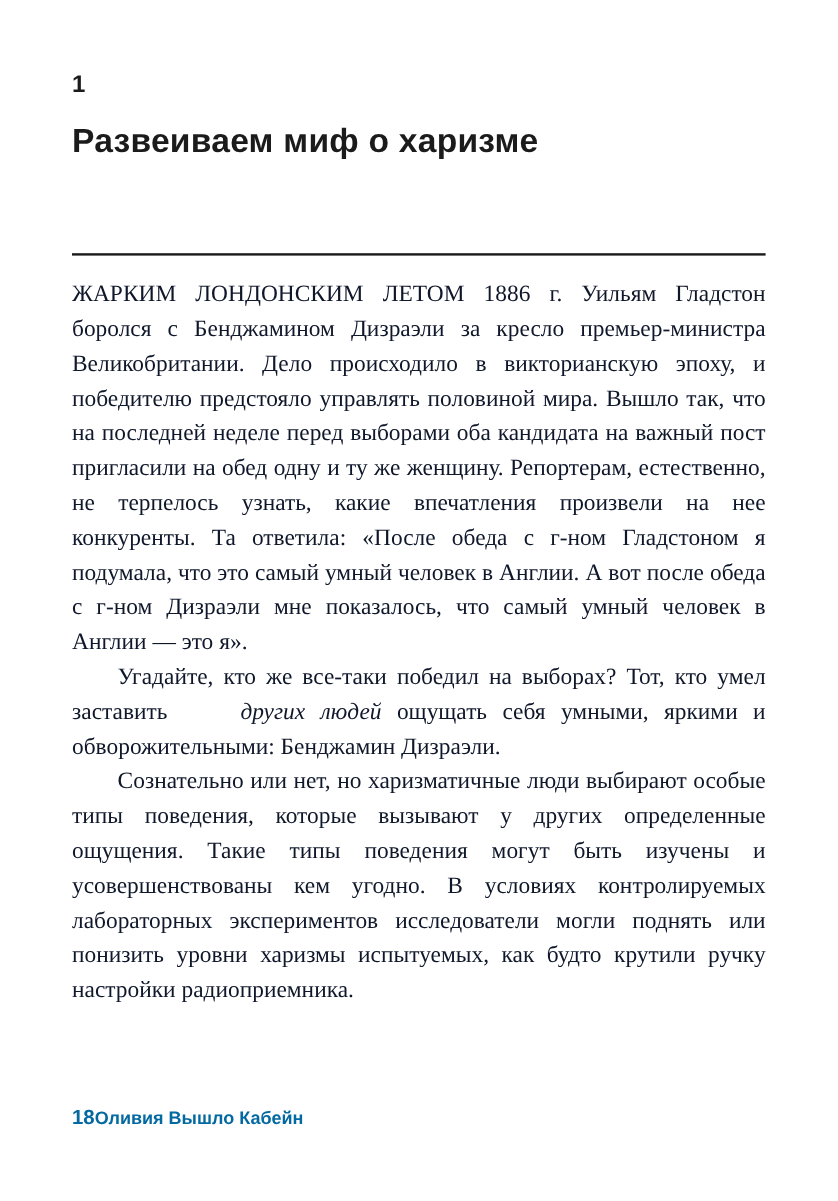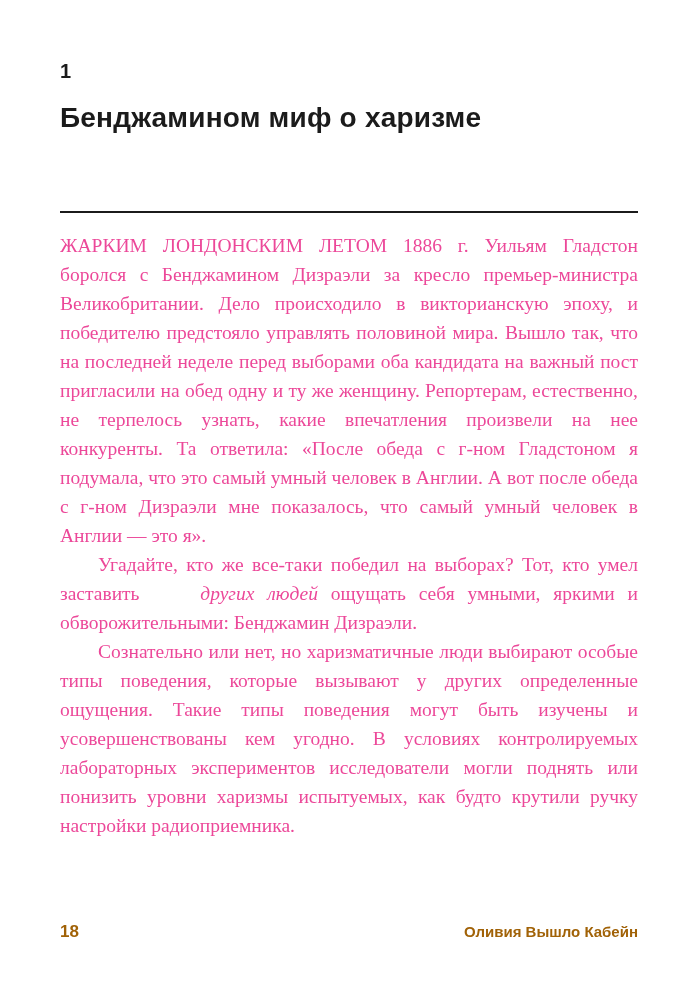--- a/index.html
+++ b/index.html
@@ -46,50 +46,50 @@
   }
   .body-text {
     position: absolute;
     top: 231px;
     left: 60px;
     right: 60px;
     font-family: "Liberation Serif", serif;
     font-size: 19.5px;
     line-height: 29px;
     text-align: justify;
-    color: #ec4899;
+    color: #0f172a;
     hyphens: auto;
     -webkit-hyphens: auto;
   }
   .body-text p { margin: 0; }
   .body-text p.indent { text-indent: 38px; }
   .body-text em { font-style: italic; margin-left: 48px; }
   .footer {
     position: absolute;
     top: 922px;
     left: 60px;
     right: 60px;
     display: flex;
-    justify-content: space-between;
+    justify-content: flex-start;
     align-items: baseline;
     font-family: "Liberation Sans", sans-serif;
     font-weight: 700;
-    color: #a16207;
+    color: #0369a1;
   }
   .footer .page-number { font-size: 17px; }
   .footer .running-author { font-size: 15px; }
 </style>
 </head>
 <body>
 
 <div class="page">
 
   <div class="chapter-number">1</div>
 
-  <h1 class="chapter-title">Бенджамином миф о харизме</h1>
+  <h1 class="chapter-title">Развеиваем миф о харизме</h1>
 
   <div class="rule"></div>
 
   <main class="body-text">
     <p class="para">ЖАРКИМ ЛОНДОНСКИМ ЛЕТОМ 1886 г. Уильям Гладстон боролся с Бенджамином Дизраэли за кресло премьер-министра Великобритании. Дело происходило в викторианскую эпоху, и победителю предстояло управлять половиной мира. Вышло так, что на последней неделе перед выборами оба кандидата на важный пост пригласили на обед одну и ту же женщину. Репортерам, естественно, не терпелось узнать, какие впечатления произвели на нее конкуренты. Та ответила: «После обеда с г-ном Гладстоном я подумала, что это самый умный человек в Англии. А вот после обеда с г-ном Дизраэли мне показалось, что самый умный человек в Англии — это я».</p>
     <p class="para indent"><span>Угадайте, кто же все-таки победил на выборах? Тот, кто умел заставить </span><em>других людей</em><span> ощущать себя умными, яркими и обворожительными: Бенджамин Дизраэли.</span></p>
     <p class="para indent">Сознательно или нет, но харизматичные люди выбирают особые типы поведения, которые вызывают у других определенные ощущения. Такие типы поведения могут быть изучены и усовершенствованы кем угодно. В условиях контролируемых лабораторных экспериментов исследователи могли поднять или понизить уровни харизмы испытуемых, как будто крутили ручку настройки радиоприемника.</p>
   </main>
 
   <footer class="footer">

